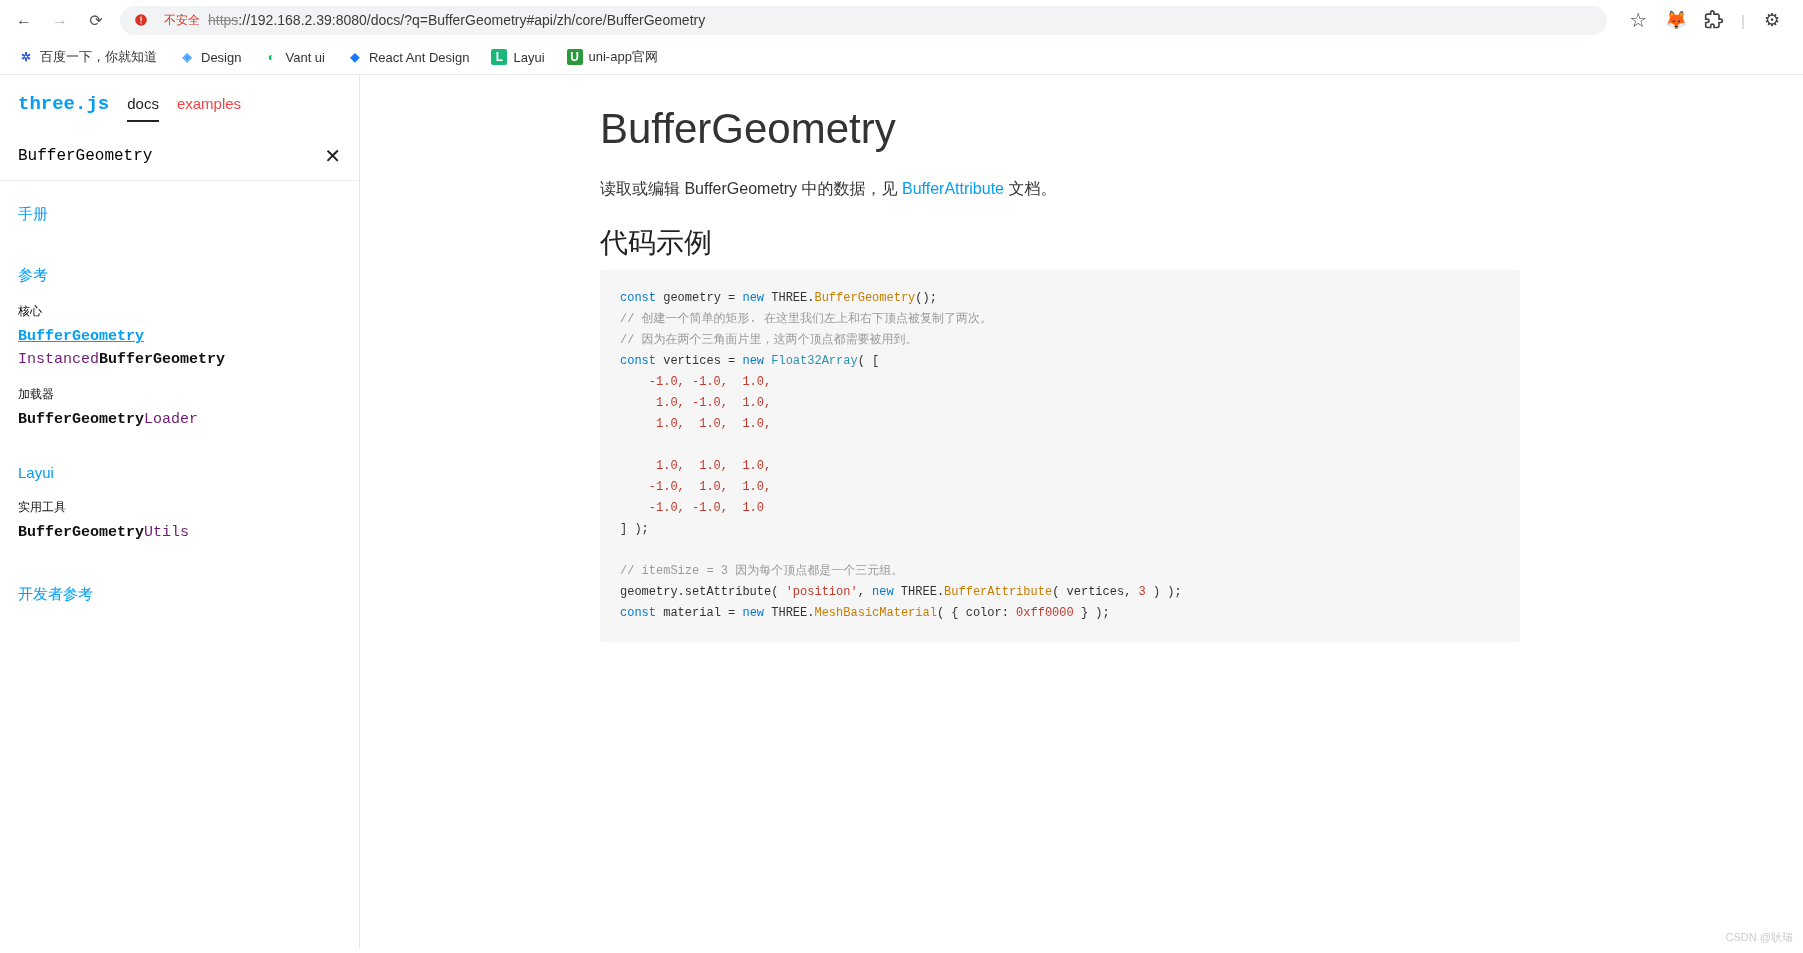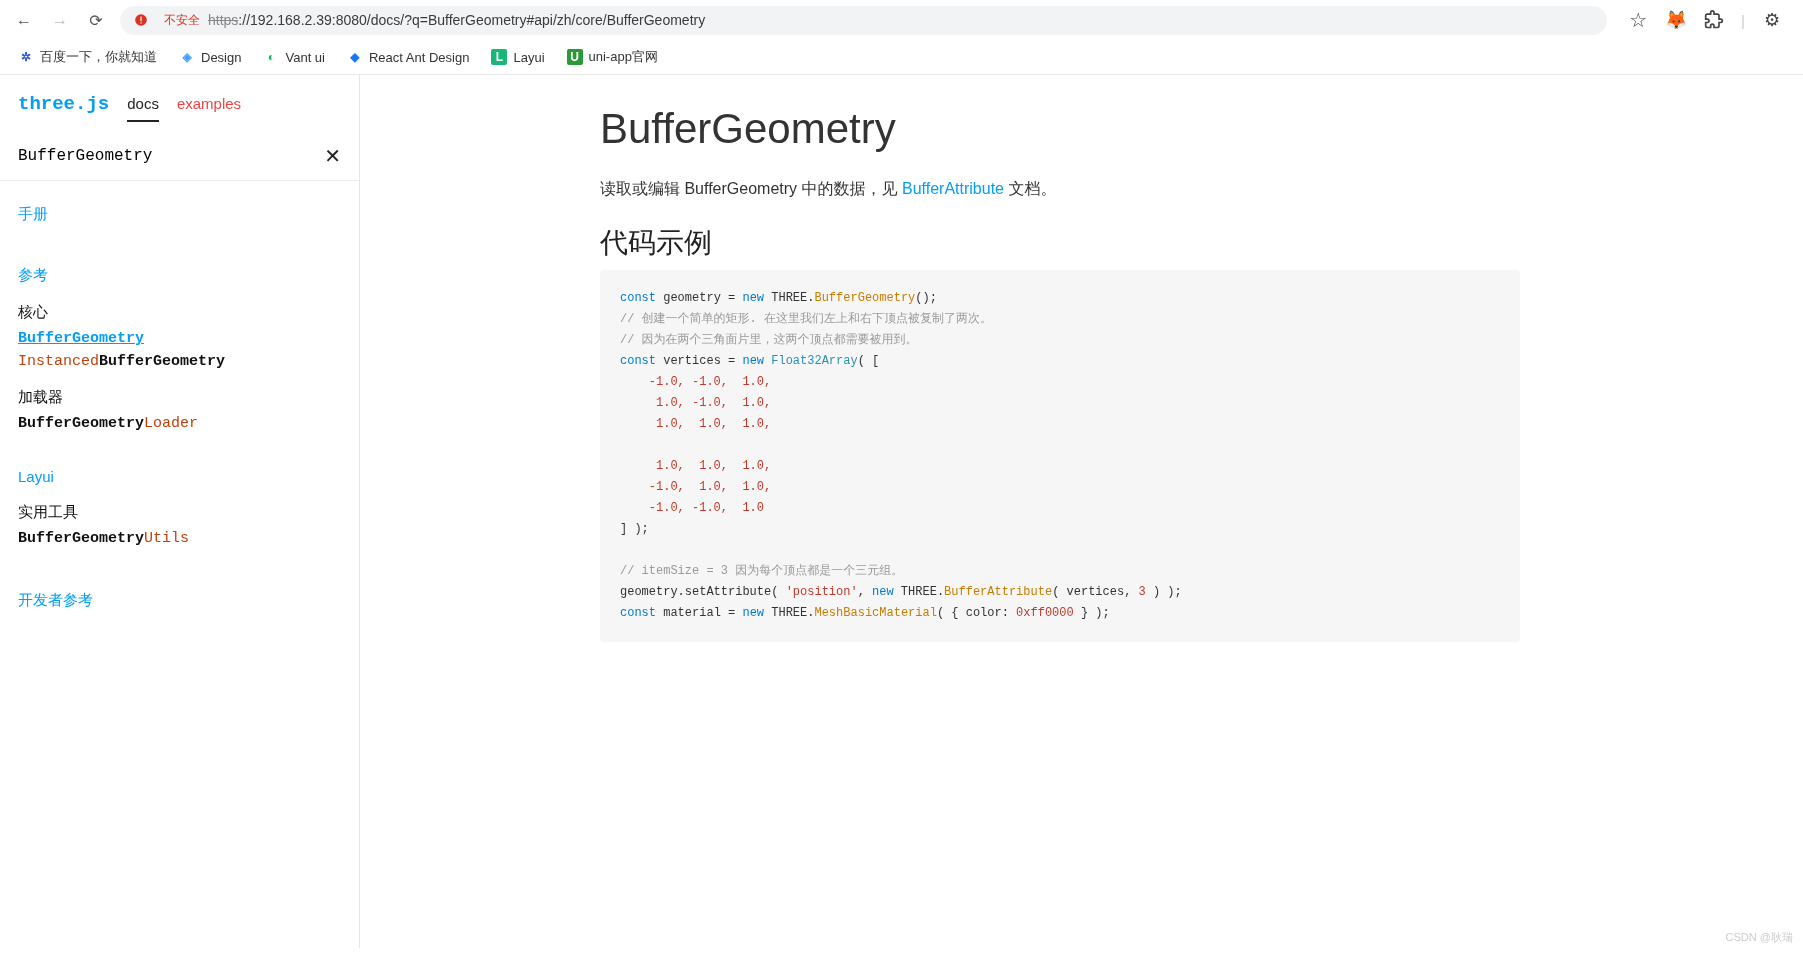--- a/index.html
+++ b/index.html
@@ -26,24 +26,24 @@
     .sidebar { width: 360px; border-right: 1px solid #e6e6e6; display: flex; flex-direction: column; padding-top: 14px; }
     .sidebar-header { display: flex; align-items: baseline; gap: 18px; padding: 4px 18px 10px 18px; }
     .brand { color: #049ef4; font-family: "Courier New", monospace; font-size: 19px; font-weight: bold; }
     .tab { font-size: 15px; color: #ef4444; padding-bottom: 8px; cursor: pointer; }
     .tab.active { color: #222; border-bottom: 2px solid #222; }
     .search-row { display: flex; align-items: center; justify-content: space-between; padding: 12px 18px; border-bottom: 1px solid #eee; }
     .search-input { border: none; outline: none; font-family: "Courier New", monospace; font-size: 16px; flex: 1; }
     .clear-btn { font-size: 20px; cursor: pointer; color: #222; background: none; border: none; }
     .nav { flex: 1; overflow-y: auto; padding: 12px 18px 40px 18px; font-size: 15px; }
     .nav-section-link { color: #049ef4; display: block; margin: 12px 0; }
-    .nav-subhead { color: #111; margin: 18px 0 8px 0; font-size: 15px; }
+    .nav-subhead { color: #111; margin: 18px 0 8px 0; font-size: 12px; }
     .nav-item { display: block; font-family: "Courier New", monospace; font-weight: bold; color: #111; margin: 6px 0; text-decoration: none; cursor: pointer; }
     .nav-item.selected { color: #049ef4; text-decoration: underline; }
-    .nav-item .light { font-weight: normal; color: #c2410c; }
+    .nav-item .light { font-weight: normal; color: #701a75; }
     
     
     .main { flex: 1; overflow-y: auto; padding: 30px 60px 40px 240px; }
     .main h1 { font-size: 42px; font-weight: 400; color: #333; margin-bottom: 22px; }
     .main p { font-size: 16px; line-height: 1.8; color: #333; margin-bottom: 18px; max-width: 760px; }
     .main a.inline { color: #049ef4; text-decoration: none; }
     .main h2 { font-size: 28px; font-weight: 500; margin: 20px 0 8px 0; }
     .code-block { background: #f6f6f6; border-radius: 4px; padding: 18px 20px; font-family: "Courier New", monospace; font-size: 12px; line-height: 1.75; color: #333; white-space: pre; overflow-x: auto; max-width: 920px; margin-top: 6px; }
     .kw { color: #007acc; }
     .type { color: #2b91af; }

